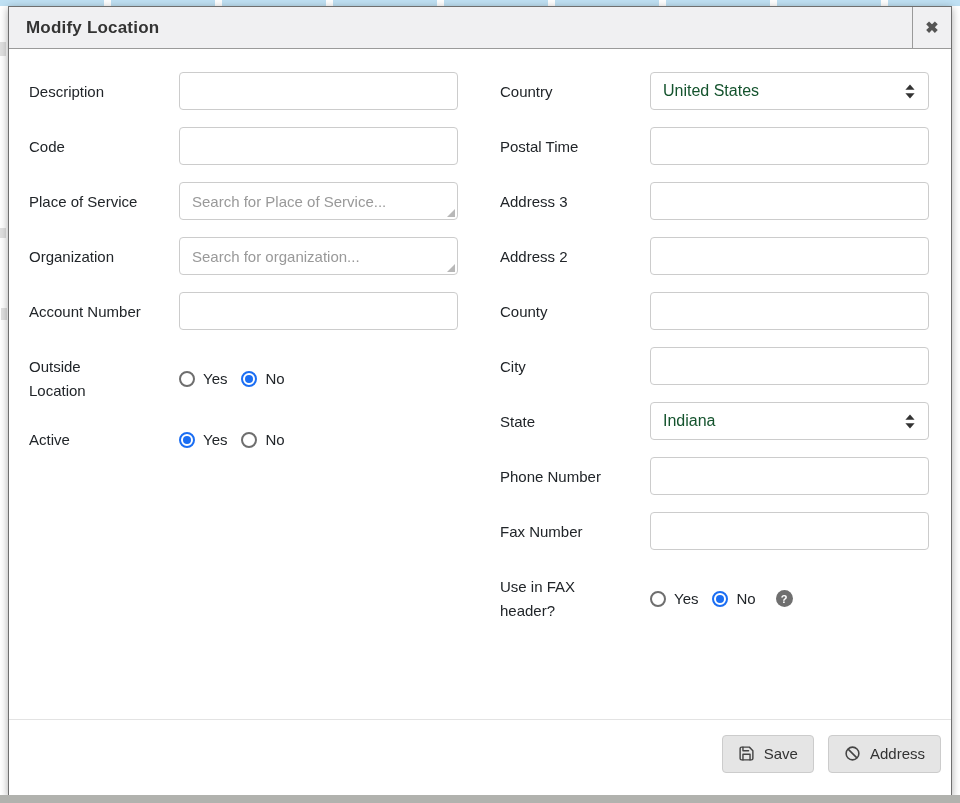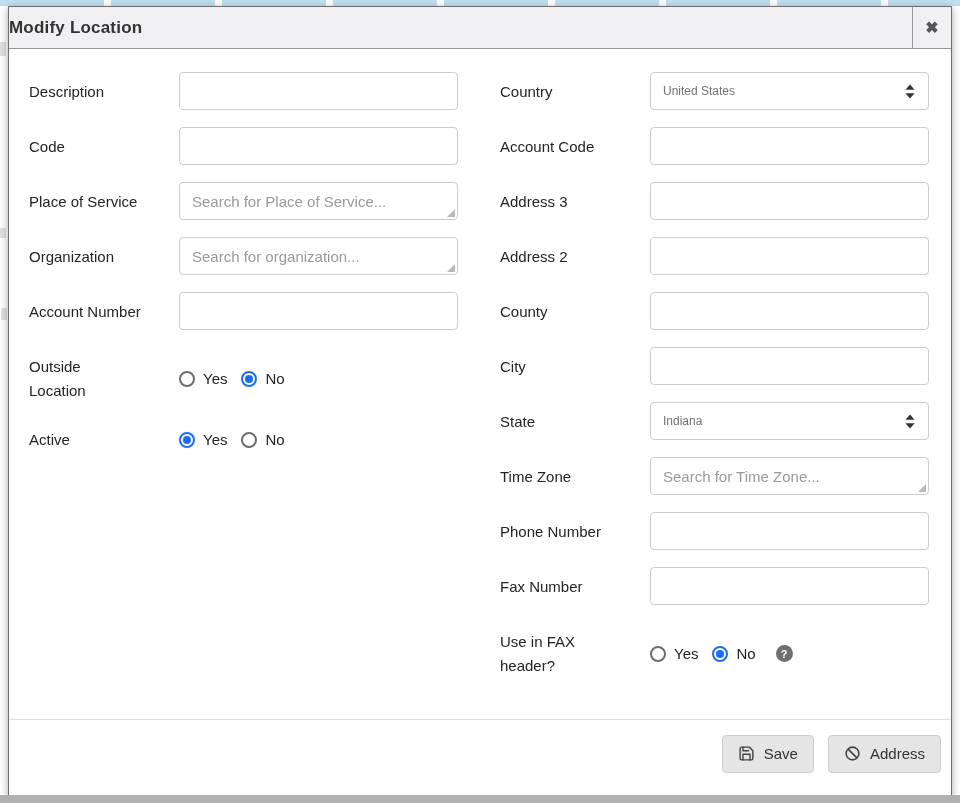--- a/index.html
+++ b/index.html
@@ -26,21 +26,21 @@
     position:absolute; left:8px; top:6px; width:944px; height:790px;
     background:#ffffff; border:1px solid #6f6f6f;
     box-shadow:0 2px 8px rgba(0,0,0,.35);
     display:flex; flex-direction:column;
   }
   .modal-header {
     flex:0 0 42px; height:42px; background:#f0f0f2;
     border-bottom:1px solid #9a9a9a; display:flex; align-items:stretch;
   }
   .modal-title {
-    flex:1; display:flex; align-items:center; 
+    flex:1; display:flex; align-items:center; padding-left:17px;
     font-size:17px; font-weight:700; color:#333333; letter-spacing:.2px;
   }
   .close-box {
     width:39px; border-left:1px solid #9a9a9a; display:flex;
     align-items:center; justify-content:center; cursor:pointer;
   }
   .close-glyph { font-size:16px; font-weight:700; color:#555555; line-height:1; }
 
   
   .modal-body {
@@ -62,21 +62,21 @@
   .tinput::placeholder { color:#999999; }
   .grip {
     position:absolute; right:3px; bottom:3px; width:0; height:0;
     border-left:8px solid transparent; border-bottom:8px solid #9a9a9a; opacity:.7;
   }
   .select-box {
     height:38px; border:1px solid #cccccc; border-radius:4px; background:#fff;
     display:flex; align-items:center; justify-content:space-between;
     padding:0 12px; cursor:pointer;
   }
-  .select-value { font-size:12px; color:#737373; }
+  .select-value { font-size:16px; color:#14532d; }
   .arrows { display:flex; align-items:center; }
 
   
   .radio-ctl { display:flex; align-items:center; gap:14px; padding-top:7px; }
   .radio-opt { display:inline-flex; align-items:center; gap:8px; font-size:15px; color:#212529; cursor:pointer; }
   .radio {
     width:16px; height:16px; border-radius:50%; border:2px solid #6e6e6e;
     background:#fff; display:inline-block; position:relative; flex:0 0 16px;
   }
   .radio.checked { border-color:#1b6ef3; }
@@ -202,21 +202,21 @@
                 <svg width="12" height="15" viewBox="0 0 12 15" fill="#333333">
                     <path d="M6 0.5l4.6 5.2H1.4z"></path>
                     <path d="M6 14.5l4.6-5.2H1.4z"></path>
                   </svg>
               </span>
             </div>
           </div>
         </div>
 
         <div class="frow">
-          <div class="flabel">Account Code</div>
+          <div class="flabel">Postal Time</div>
           <div class="fcontrol">
             <input class="tinput" value="" style="">
           </div>
         </div>
 
         <div class="frow">
           <div class="flabel">Address 3</div>
           <div class="fcontrol">
             <input class="tinput" value="" style="">
           </div>
@@ -251,27 +251,20 @@
               <span class="arrows">
                 <svg width="12" height="15" viewBox="0 0 12 15" fill="#333333">
                     <path d="M6 0.5l4.6 5.2H1.4z"></path>
                     <path d="M6 14.5l4.6-5.2H1.4z"></path>
                   </svg>
               </span>
             </div>
           </div>
         </div>
 
-        <div class="frow">
-          <div class="flabel">Time Zone</div>
-          <div class="fcontrol">
-            <input class="tinput" placeholder="Search for Time Zone..." style="">
-            <span class="grip"></span>
-          </div>
-        </div>
 
         <div class="frow">
           <div class="flabel">Phone Number</div>
           <div class="fcontrol">
             <input class="tinput" value="" style="">
           </div>
         </div>
 
         <div class="frow">
           <div class="flabel">Fax Number</div>

